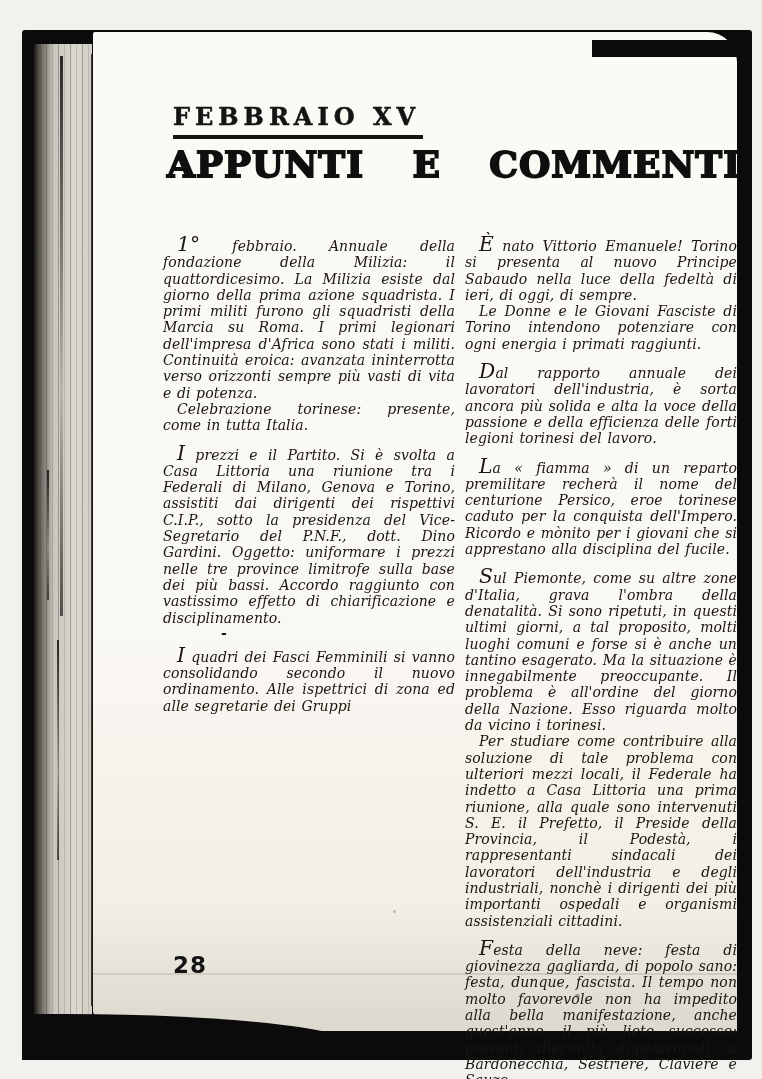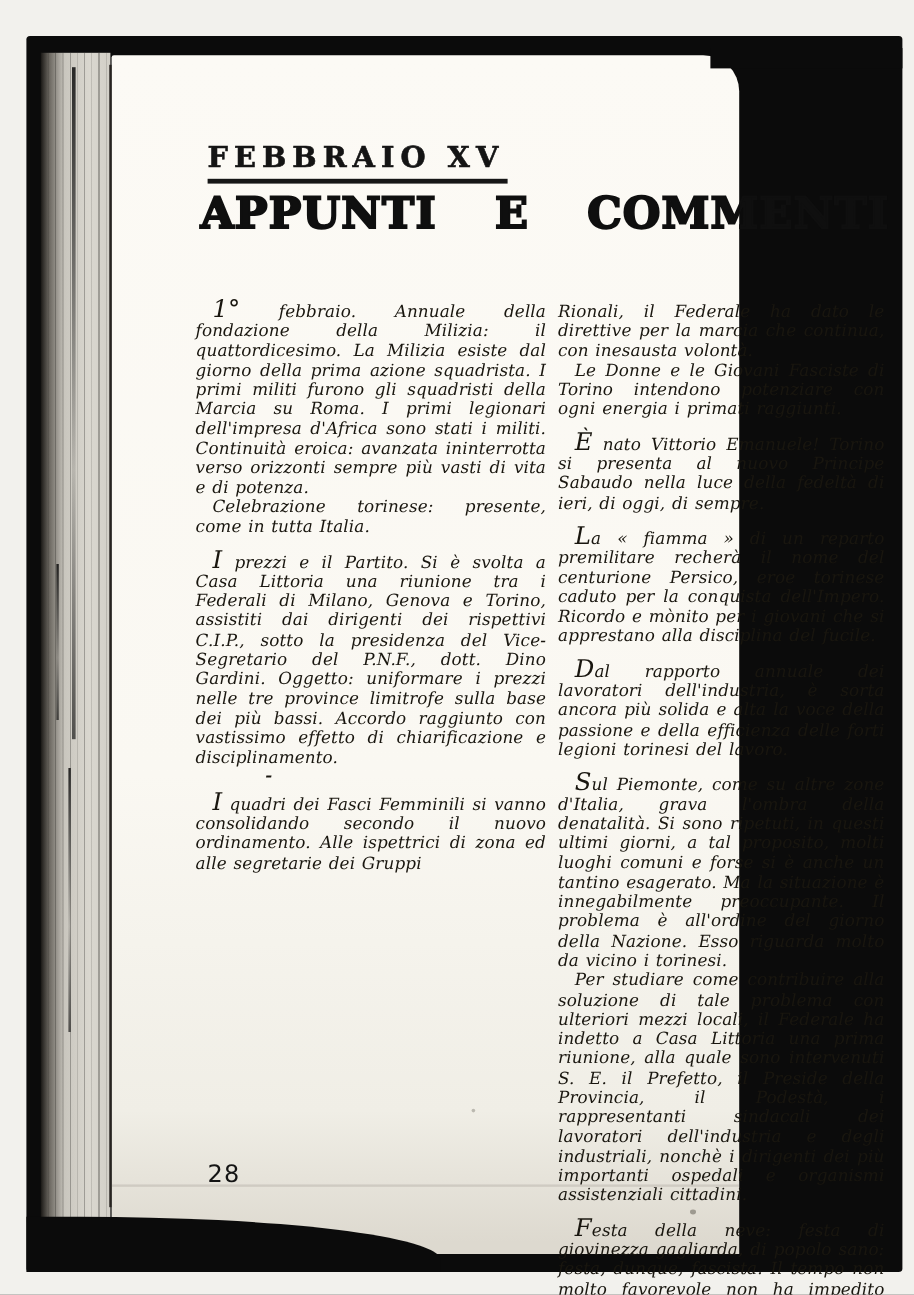--- a/index.html
+++ b/index.html
@@ -16,21 +16,21 @@
     background:linear-gradient(90deg,#1b1916 0%,#6a665f 12%,#c9c6be 34%,#dad7cf 70%,#d2cfc7 100%);}
   #edges::after{content:"";position:absolute;inset:0;
     background:repeating-linear-gradient(90deg,rgba(30,28,25,.30) 0 1px,transparent 1px 6px,rgba(30,28,25,.14) 6px 7px,transparent 7px 12px);}
   .streak-dark{position:absolute;background:linear-gradient(180deg,rgba(12,12,12,.85),rgba(12,12,12,.12) 60%,rgba(12,12,12,.65));z-index:3;}
   #streak-a{left:60px;top:56px;width:3px;height:560px;}
   #streak-b{left:47px;top:470px;width:2px;height:130px;}
   #streak-c{left:57px;top:640px;width:2px;height:220px;}
   
   #fold{position:absolute;left:91px;top:54px;width:2px;height:952px;background:rgba(30,26,22,.85);z-index:4;}
   
-  #page{position:absolute;left:93px;top:46px;width:523px;height:999px;z-index:3;
+  #page{position:absolute;left:93px;top:32px;width:644px;height:999px;z-index:3;
     background:linear-gradient(180deg,#fcfaf5 0%,#faf8f2 60%,#f0eee6 88%,#ddd9cf 99%);
     border-radius:2px 30px 0 2px;border-bottom-left-radius:70px 20px;}
   
   #frame-step{position:absolute;left:592px;top:40px;width:160px;height:17px;background:#0b0b0b;z-index:5;}
   
   #bottom-curve{position:absolute;left:22px;top:1014px;width:345px;height:46px;background:#0b0b0b;
     border-top-right-radius:300px 36px;z-index:5;}
   
   #kicker{position:absolute;left:80px;top:70px;font-weight:bold;font-size:24px;letter-spacing:5px;
     color:#141414;-webkit-text-stroke:.5px #141414;border-bottom:4px solid #161616;padding:0 3px 4px 0;}
@@ -40,22 +40,22 @@
   .col{position:absolute;top:206px;font-style:italic;font-size:14px;line-height:16.3px;
     text-align:justify;color:#19160f;letter-spacing:.1px;word-spacing:1px;}
   #col-left{left:70px;width:292px;}
   #col-right{left:372px;width:272px;}
   .para{margin:0;text-indent:14px;}
   .para.section{margin-top:13px;}
   .para:first-child{margin-top:0;}
   .para.flush{text-indent:0;}
   .para.mark{margin-top:2px;margin-bottom:-2px;text-indent:58px;line-height:10px;font-weight:bold;}
   .lead{font-size:1.45em;line-height:0;}
-  #pageno{position:absolute;left:80px;top:920px;font-family:"DejaVu Sans",sans-serif;font-weight:normal;
-    font-size:20px;font-style:normal;color:#141414;letter-spacing:1px;text-align:right;}
+  #pageno{position:absolute;left:80px;top:920px;font-family:"DejaVu Sans",sans-serif;font-weight:bold;
+    font-size:23px;font-style:normal;color:#141414;letter-spacing:1px;text-align:right;}
   #crease{position:absolute;left:0;top:941px;width:100%;height:2px;background:rgba(130,125,112,.22);}
   .speck{position:absolute;background:rgba(90,85,75,.5);border-radius:50%;}
   #speck-a{left:482px;top:962px;width:5px;height:4px;}
   #speck-b{left:300px;top:878px;width:3px;height:3px;background:rgba(90,85,75,.35);}
 </style>
 </head>
 <body>
 
 <div id="frame"></div>
 <div id="edges"></div>
@@ -68,25 +68,24 @@
   <div id="kicker">FEBBRAIO XV</div>
   <div id="title">APPUNTI E COMMENTI</div>
   <div id="col-left" class="col">
       <p class="para section"><span class="lead">1°</span> febbraio. Annuale della fondazione della Milizia: il quattordicesimo. La Milizia esiste dal giorno della prima azione squadrista. I primi militi furono gli squadristi della Marcia su Roma. I primi legionari dell'impresa d'Africa sono stati i militi. Continuità eroica: avanzata ininterrotta verso orizzonti sempre più vasti di vita e di potenza.</p>
       <p class="para cont">Celebrazione torinese: presente, come in tutta Italia.</p>
       <p class="para section"><span class="lead">I</span> prezzi e il Partito. Si è svolta a Casa Littoria una riunione tra i Federali di Milano, Genova e Torino, assistiti dai dirigenti dei rispettivi C.I.P., sotto la presidenza del Vice-Segretario del P.N.F., dott. Dino Gardini. Oggetto: uniformare i prezzi nelle tre province limitrofe sulla base dei più bassi. Accordo raggiunto con vastissimo effetto di chiarificazione e disciplinamento.</p>
       <p class="para mark">-</p>
       <p class="para section"><span class="lead">I</span> quadri dei Fasci Femminili si vanno consolidando secondo il nuovo ordinamento. Alle ispettrici di zona ed alle segretarie dei Gruppi</p>
     </div>
   <div id="col-right" class="col">
-      <p class="para flush">Rionali, il Federale ha dato le direttive per la marcia che continua, con inesausta volontà.</p>
+      <p class="para section"><span class="lead">È</span> nato Vittorio Emanuele! Torino si presenta al nuovo Principe Sabaudo nella luce della fedeltà di ieri, di oggi, di sempre.</p>
       <p class="para cont">Le Donne e le Giovani Fasciste di Torino intendono potenziare con ogni energia i primati raggiunti.</p>
-      <p class="para section"><span class="lead">È</span> nato Vittorio Emanuele! Torino si presenta al nuovo Principe Sabaudo nella luce della fedeltà di ieri, di oggi, di sempre.</p>
+      <p class="para section"><span class="lead">D</span>al rapporto annuale dei lavoratori dell'industria, è sorta ancora più solida e alta la voce della passione e della efficienza delle forti legioni torinesi del lavoro.</p>
       <p class="para section"><span class="lead">L</span>a « fiamma » di un reparto premilitare recherà il nome del centurione Persico, eroe torinese caduto per la conquista dell'Impero. Ricordo e mònito per i giovani che si apprestano alla disciplina del fucile.</p>
-      <p class="para section"><span class="lead">D</span>al rapporto annuale dei lavoratori dell'industria, è sorta ancora più solida e alta la voce della passione e della efficienza delle forti legioni torinesi del lavoro.</p>
       <p class="para section"><span class="lead">S</span>ul Piemonte, come su altre zone d'Italia, grava l'ombra della denatalità. Si sono ripetuti, in questi ultimi giorni, a tal proposito, molti luoghi comuni e forse si è anche un tantino esagerato. Ma la situazione è innegabilmente preoccupante. Il problema è all'ordine del giorno della Nazione. Esso riguarda molto da vicino i torinesi.</p>
       <p class="para cont">Per studiare come contribuire alla soluzione di tale problema con ulteriori mezzi locali, il Federale ha indetto a Casa Littoria una prima riunione, alla quale sono intervenuti S. E. il Prefetto, il Preside della Provincia, il Podestà, i rappresentanti sindacali dei lavoratori dell'industria e degli industriali, nonchè i dirigenti dei più importanti ospedali e organismi assistenziali cittadini.</p>
       <p class="para section"><span class="lead">F</span>esta della neve: festa di giovinezza gagliarda, di popolo sano: festa, dunque, fascista. Il tempo non molto favorevole non ha impedito alla bella manifestazione, anche quest'anno, il più lieto successo: presenti diecimila dopolavoristi, a Bardonecchia, Sestriere, Claviere e Sauze.</p>
     </div>
   <div id="crease"></div>
   <div id="pageno">28</div>
   <div id="speck-a" class="speck"></div>
   <div id="speck-b" class="speck"></div>
 </div>
 

